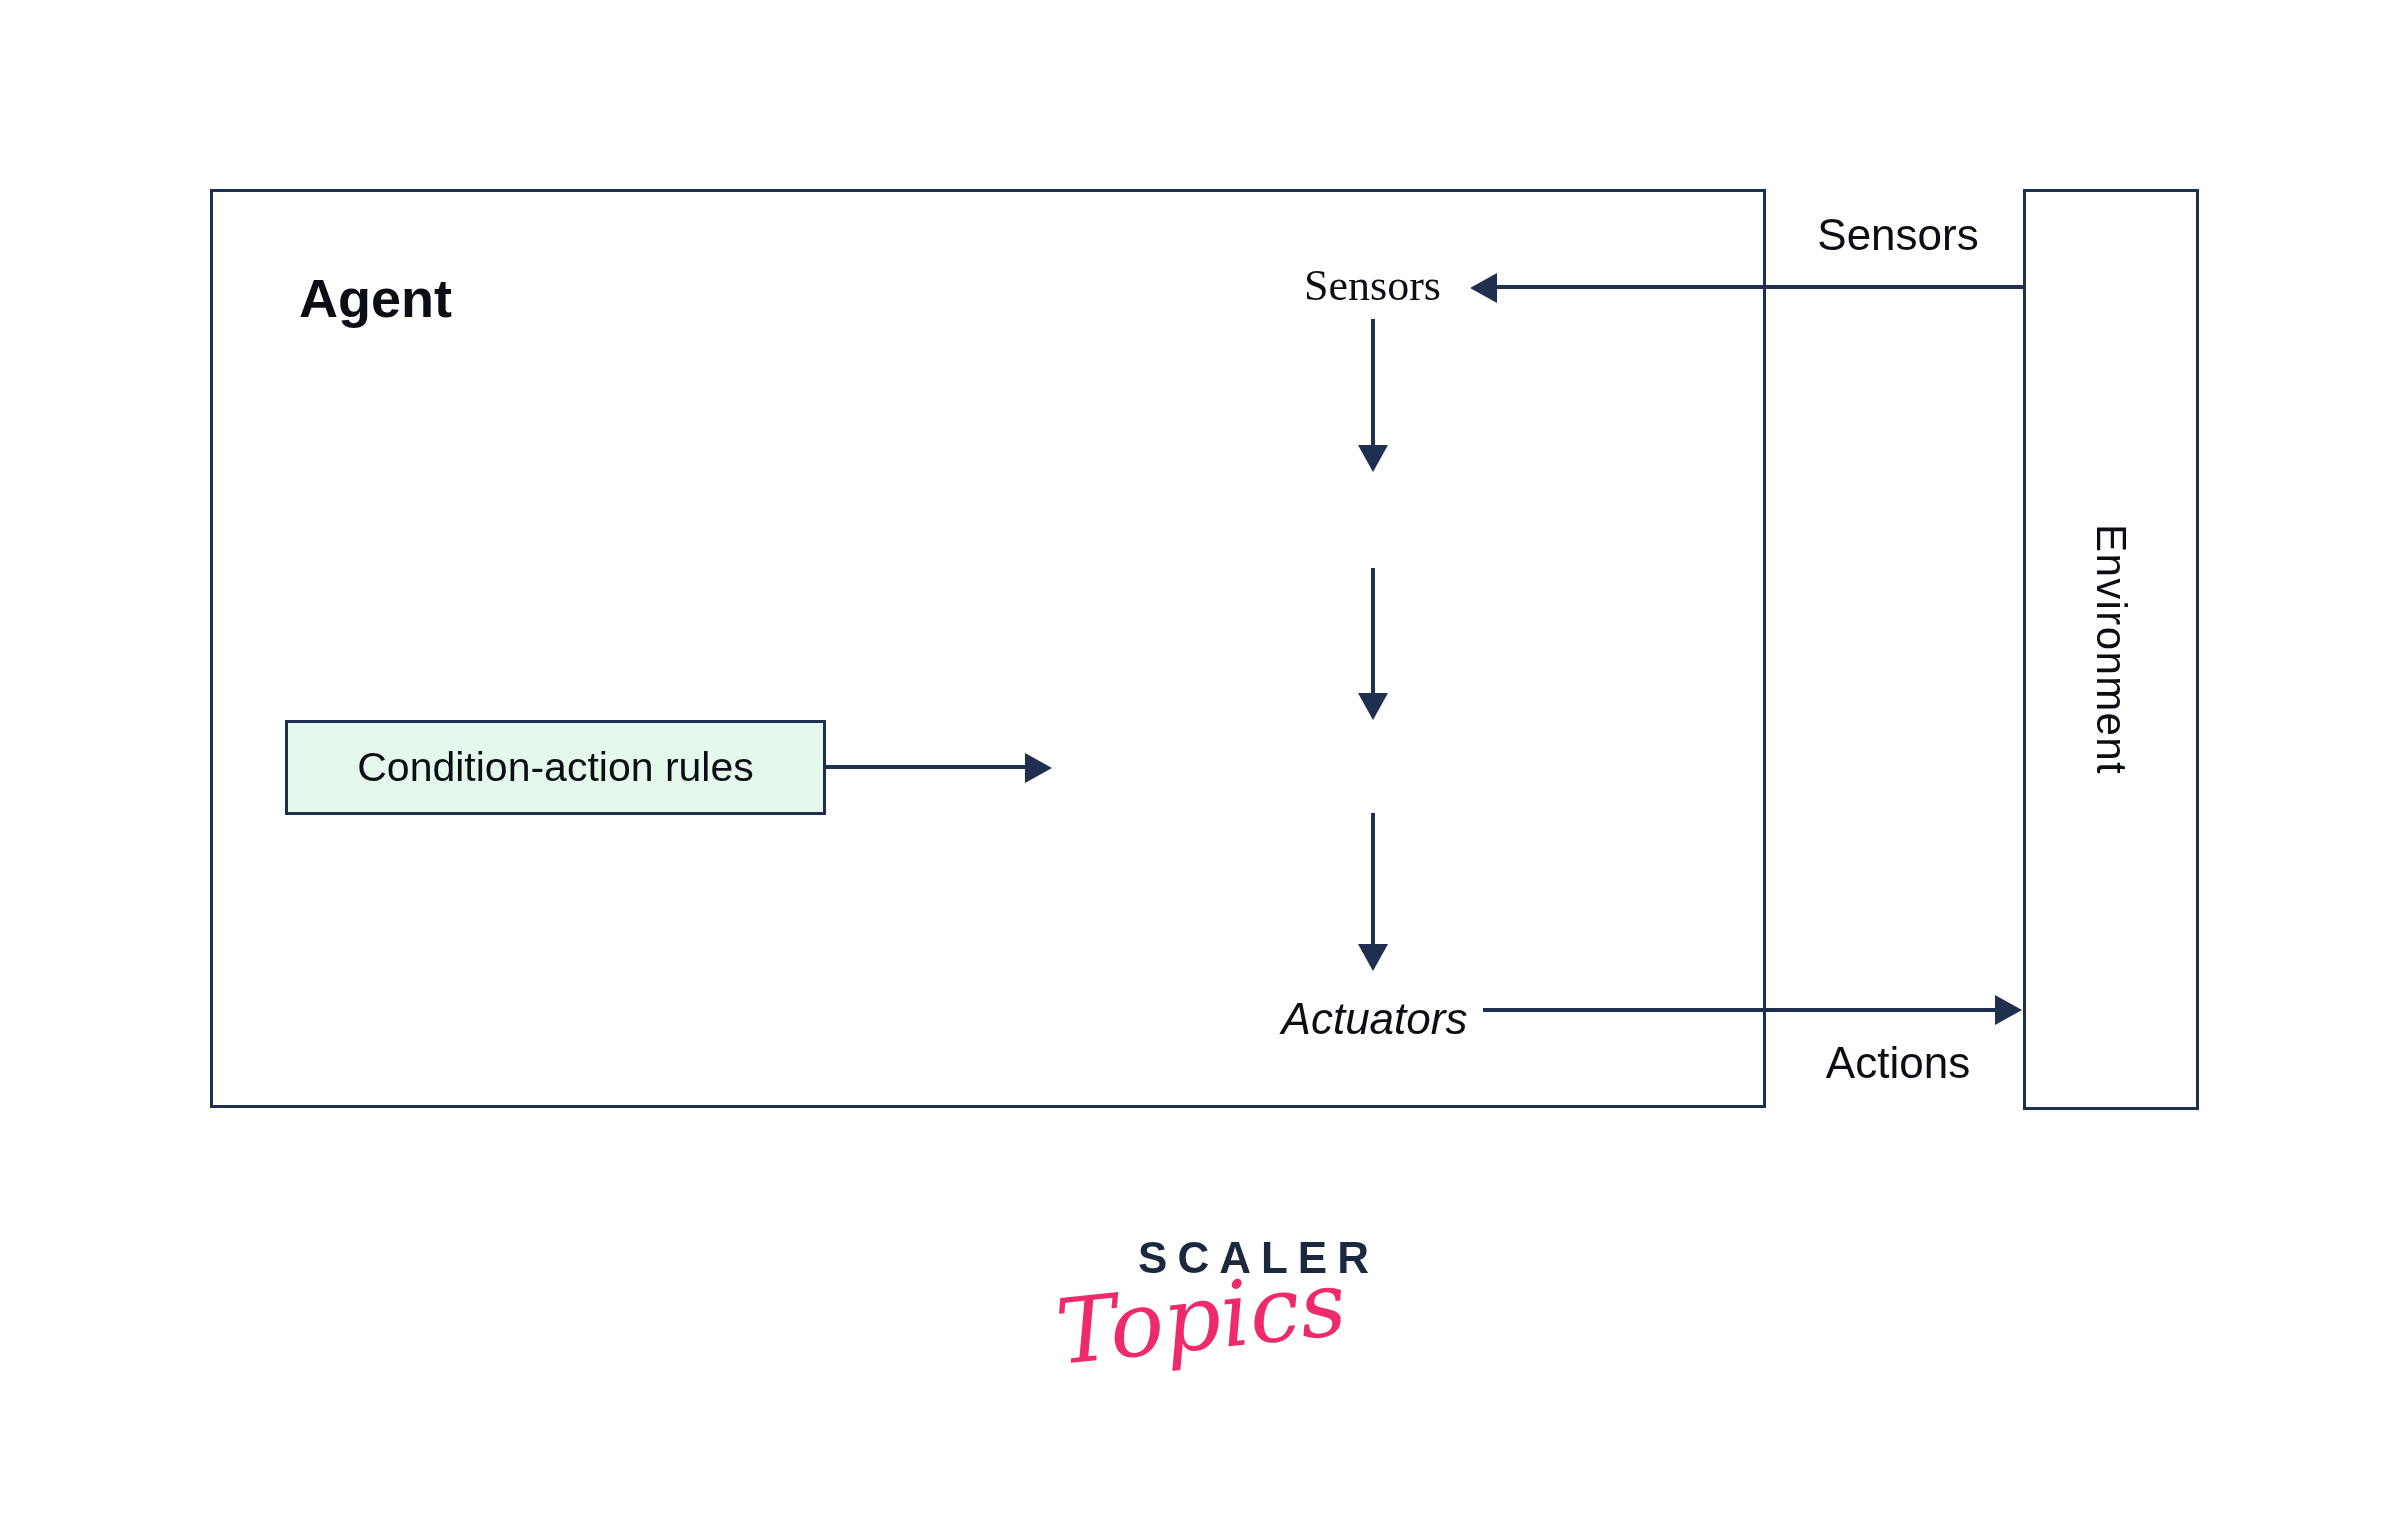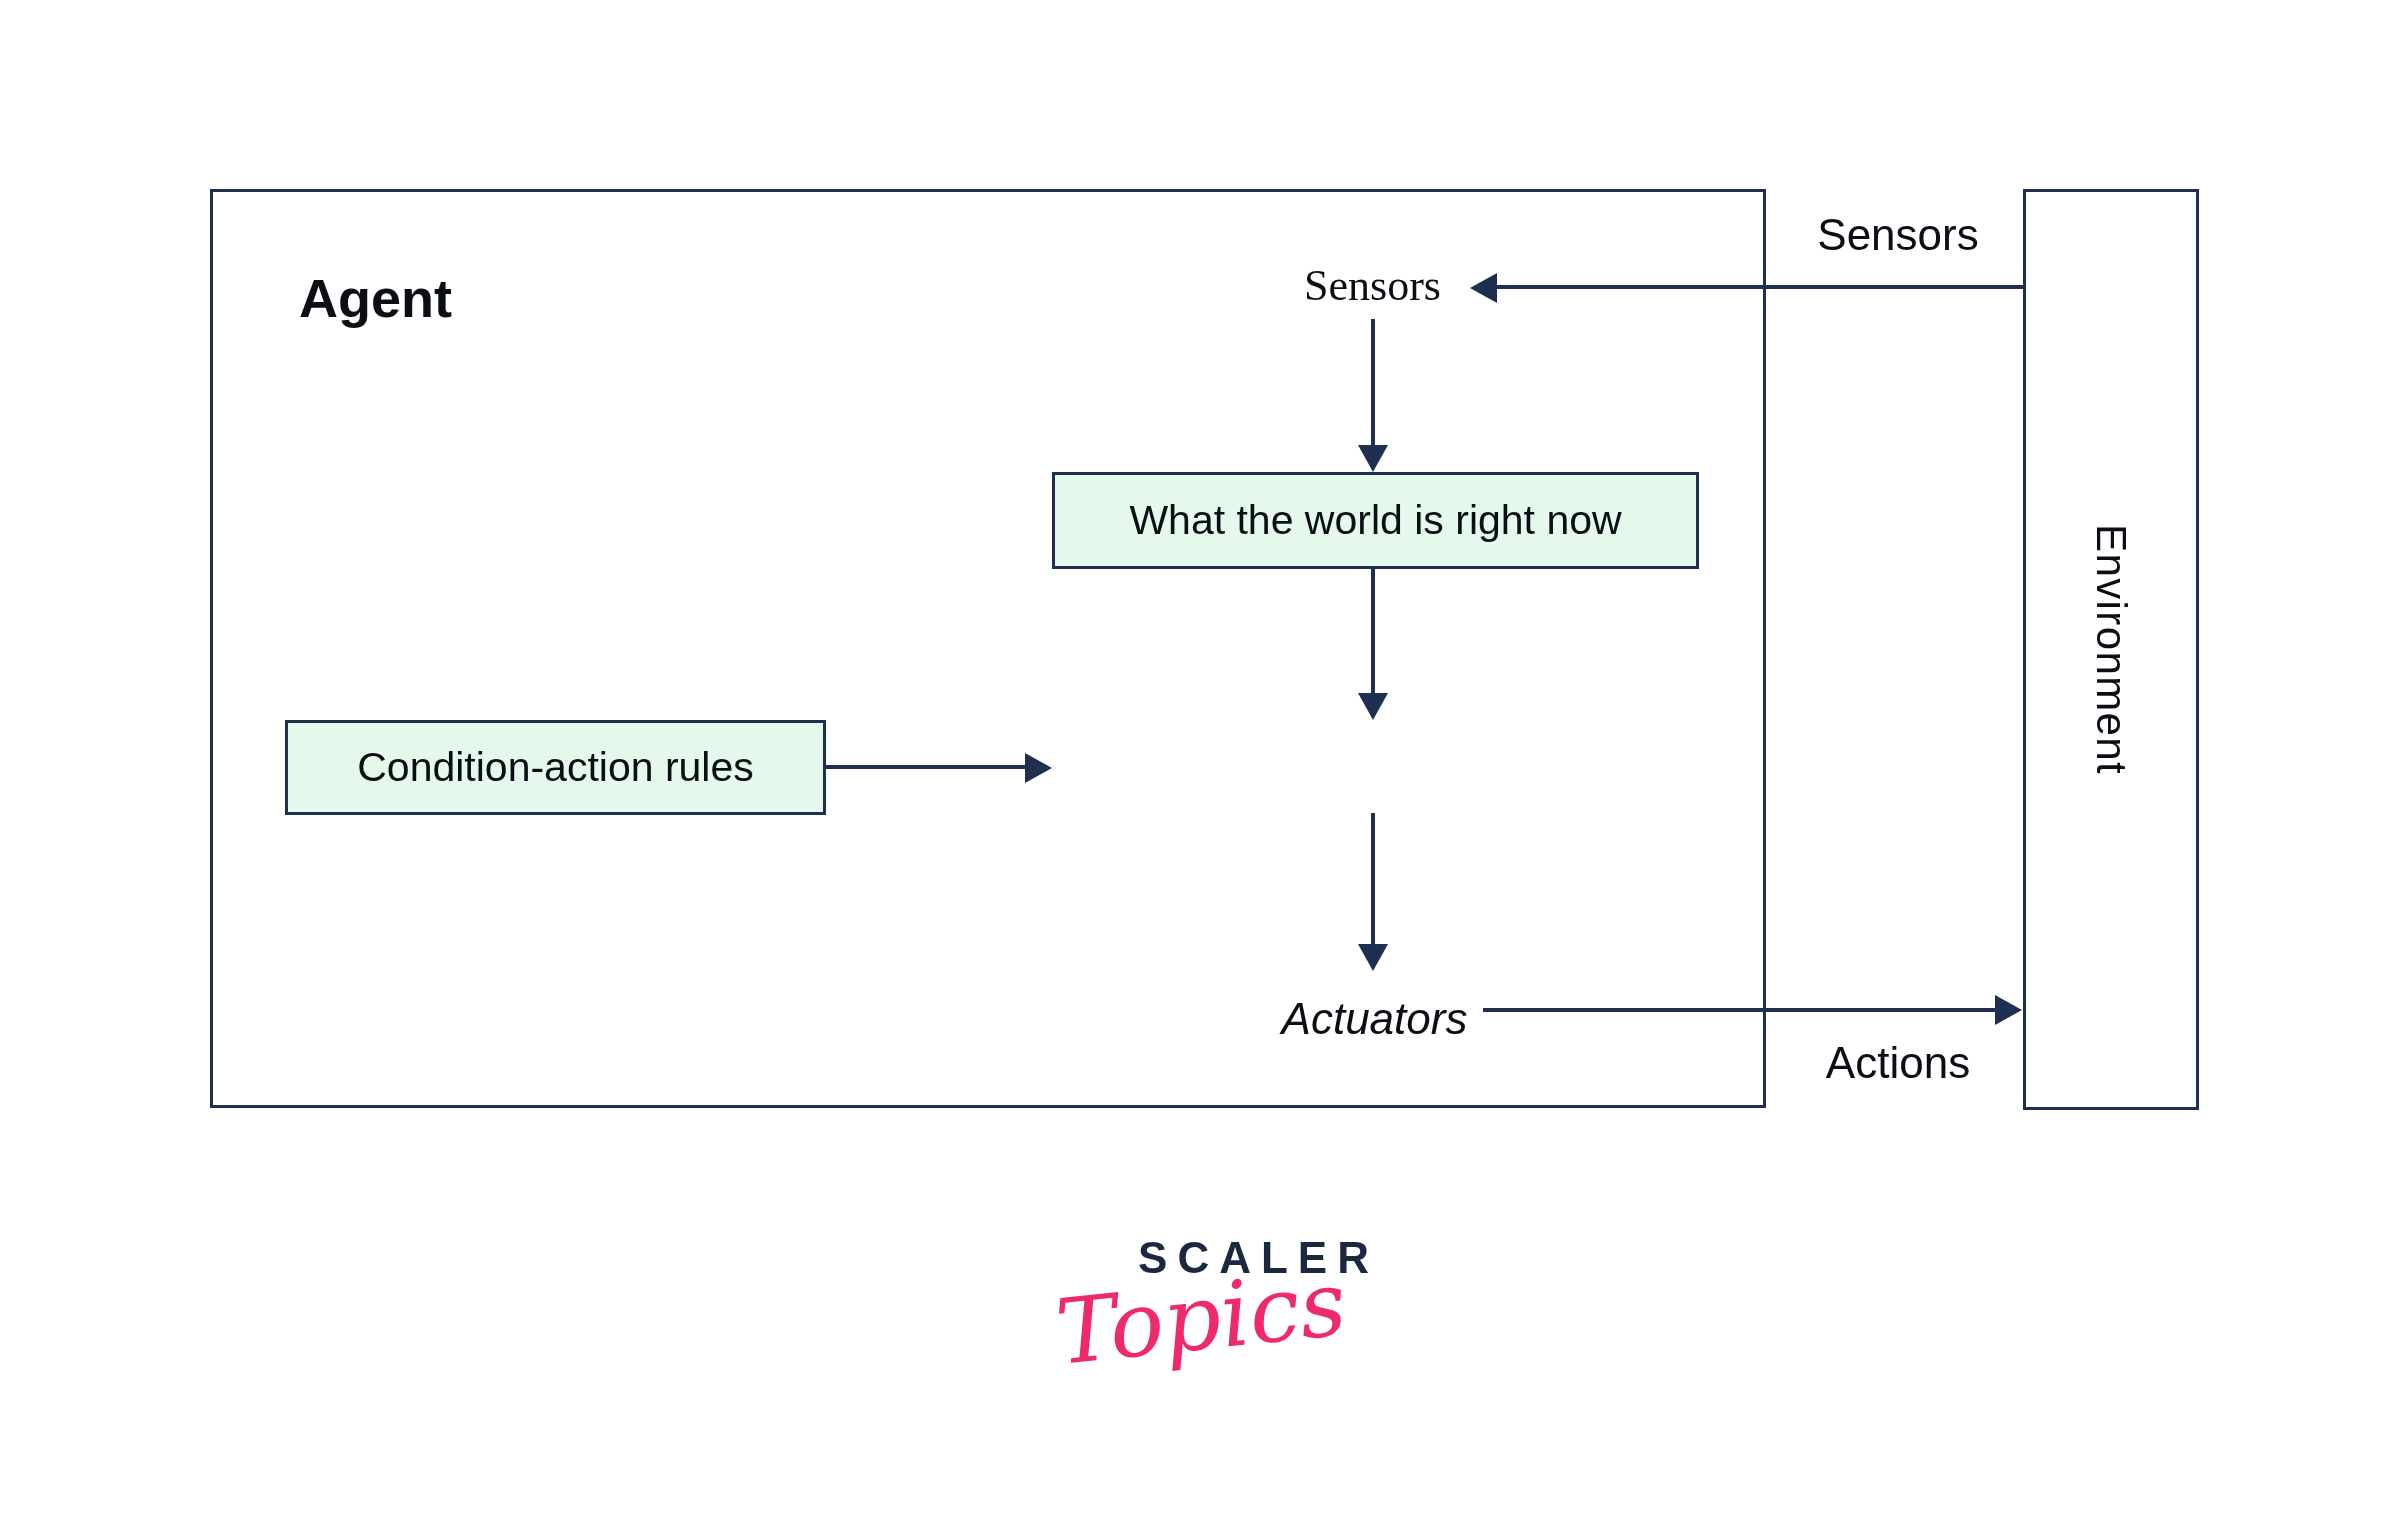--- a/index.html
+++ b/index.html
@@ -89,21 +89,20 @@
 
   <div class="label" style="left:1256px;top:264px;width:233px;font-family:Liberation Serif, serif;">Sensors</div>
 
   <div class="line" style="left:1496px;top:285px;width:527px;height:4.2px;"></div>
   <div class="tri tri-left" style="left:1470px;top:273px;"></div>
   <div class="label" style="left:1785px;top:213px;width:226px;">Sensors</div>
 
   <div class="line" style="left:1371px;top:319px;width:4.2px;height:127px;"></div>
   <div class="tri tri-down" style="left:1358px;top:445px;"></div>
 
-  <div class="node" style="left:1052px;top:472px;width:647px;height:97px;">What the world is right now</div>
 
   <div class="line" style="left:1371px;top:568px;width:4.2px;height:126px;"></div>
   <div class="tri tri-down" style="left:1358px;top:693px;"></div>
 
   <div class="node" style="left:285px;top:720px;width:541px;height:95px;">Condition-action rules</div>
 
   <div class="line" style="left:825px;top:765px;width:201px;height:4.2px;"></div>
   <div class="tri tri-right" style="left:1025px;top:753px;"></div>
 
 

